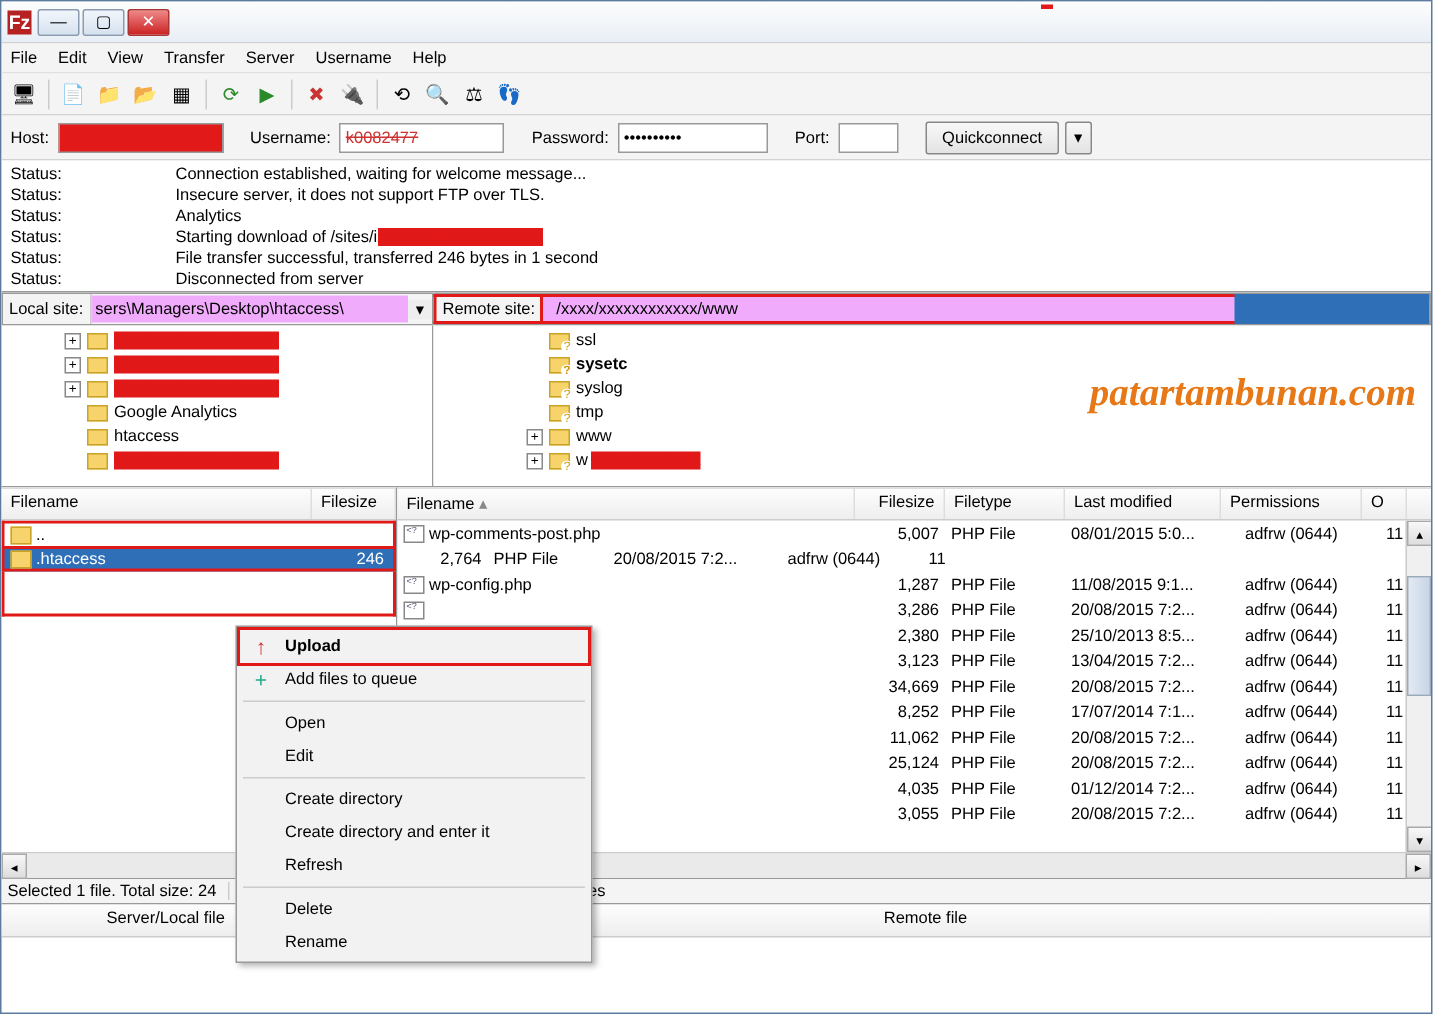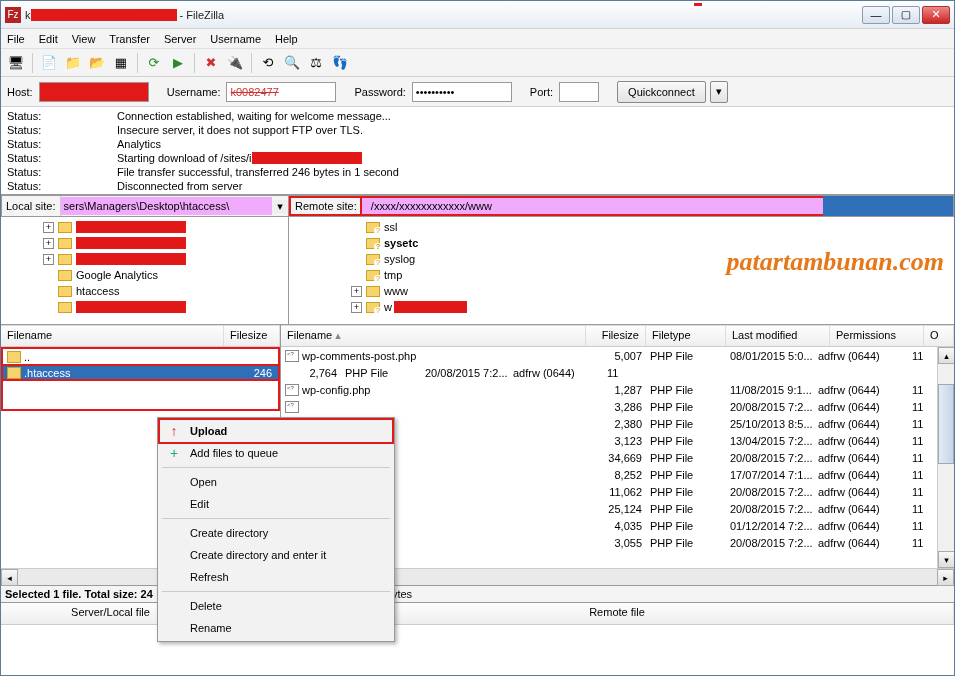--- a/index.html
+++ b/index.html
@@ -1,18 +1,18 @@
 <!DOCTYPE html>
 <html><head>
 <meta charset="utf-8">
 <style>
 * { box-sizing: border-box; margin: 0; padding: 0; font-family: Tahoma, Arial, sans-serif; font-size: 11px; }
 body { background: #fff; width: 955px; height: 676px; overflow: hidden; position: relative; border: 1px solid #5a7b9e; }
 .titlebar { height: 28px; background: linear-gradient(#fdfdfd, #e8eef5); display: flex; align-items: center; padding: 0 4px; border-bottom: 1px solid #d2d2d2; }
-.app-icon { width: 16px; height: 16px; background: #b62121; color: #fff; font-size: 10px; font-weight: normal; display: flex; align-items: center; justify-content: center; margin-right: 4px; }
+.app-icon { width: 16px; height: 16px; background: #b62121; color: #fff; font-size: 13px; font-weight: bold; display: flex; align-items: center; justify-content: center; margin-right: 4px; }
 .title-text { flex: 1; color: #222; }
 .title-text .redacted { background: #e21919; color: #e21919; padding: 0 40px; }
 .win-btns { display: flex; gap: 2px; }
 .win-btn { width: 28px; height: 18px; background: linear-gradient(#f2f6fb,#d6e2ef); border: 1px solid #8a9bb2; border-radius: 2px; display: flex; align-items: center; justify-content: center; cursor: pointer; }
 .win-btn.close { background: linear-gradient(#e88,#c22); border-color: #a33; color: #fff; }
 .menubar { height: 20px; display: flex; align-items: center; padding: 0 6px; gap: 14px; background: #f4f4f4; border-bottom: 1px solid #e0e0e0; }
 .menubar span { cursor: pointer; }
 .toolbar { height: 28px; background: #f4f4f4; border-bottom: 1px solid #d2d2d2; display: flex; align-items: center; padding: 0 4px; gap: 2px; }
 .tb-btn { width: 22px; height: 22px; border: 1px solid transparent; display: flex; align-items: center; justify-content: center; cursor: pointer; font-size: 13px; }
 .tb-sep { width: 1px; height: 20px; background: #ccc; margin: 0 3px; }
@@ -56,28 +56,28 @@
 .row { display: flex; align-items: center; height: 17px; padding-left: 4px; }
 .row.sel { background: #2f6fb7; color: #fff; border: 2px solid #e21919; margin: 0; }
 .row.redbox { border: 2px solid #e21919; border-top: none; height: 30px; }
 .row .icon { width: 14px; height: 12px; margin-right: 3px; }
 .file-icon { background: #fff; border: 1px solid #888; position: relative; }
 .file-icon::before { content: '<?'; font-size: 6px; color: #557; position: absolute; top: 0; left: 1px; }
 .remote-rows .row { padding-left: 4px; }
 .remote-rows .c1 { width: 305px; display: flex; align-items: center; }
 .remote-rows .c2 { width: 60px; text-align: right; padding-right: 8px; }
 .remote-rows .c3 { width: 80px; }
-.remote-rows .c4 { width: 88px; }
+.remote-rows .c4 { width: 116px; }
 .remote-rows .c5 { width: 94px; }
 .remote-rows .c6 { width: 30px; }
 .scrollbar-h { height: 17px; background: #f0f0f0; border-top: 1px solid #ccc; display: flex; }
 .sb-arrow { width: 17px; height: 17px; background: linear-gradient(#f8f8f8,#ddd); border: 1px solid #aaa; display:flex;align-items:center;justify-content:center; cursor:pointer; font-size:9px; }
 .sb-track { flex: 1; background: #eaeaea; }
 .statusline { height: 18px; border-top: 1px solid #999; border-bottom: 1px solid #999; background: #f4f4f4; display: flex; align-items: center; padding: 0 4px; }
-.statusline .seg { border-right: 1px solid #ccc; padding: 0 8px 0 0; margin-right: 17px; font-weight: bold; }
+.statusline .seg { border-right: 1px solid #ccc; padding: 0 8px 0 0; margin-right: 17px; }
 .queue-hdr { display: flex; background: linear-gradient(#fdfdfd,#eee); border-bottom: 1px solid #ccc; height: 22px; text-align: center; }
 .queue-hdr .col { padding: 3px 6px; border-right: 1px solid #ddd; }
 .ctx-menu { position: absolute; left: 156px; top: 416px; width: 238px; background: #f2f2f2; border: 1px solid #999; box-shadow: 2px 2px 4px rgba(0,0,0,.3); z-index: 100; padding: 2px; }
 .ctx-menu .item { height: 22px; display: flex; align-items: center; padding-left: 30px; cursor: pointer; position: relative; }
 .ctx-menu .sep { height: 1px; background: #ccc; margin: 3px 2px; }
 .ctx-menu .item .mi-icon { position: absolute; left: 6px; width: 16px; height: 16px; display:flex;align-items:center;justify-content:center; font-size: 14px; }
 .ctx-menu .item.first { font-weight: bold; border: 2px solid #e21919; margin: -2px; height: 26px; }
 .local-rows .row .name { flex: 1; }
 .local-rows .row .size { width: 40px; text-align: right; padding-right: 6px; }
 .red-dot { position: absolute; top: 2px; left: 693px; width: 8px; height: 3px; background: #e21919; }
@@ -85,23 +85,20 @@
 .remote-scroll-v .thumb { background:linear-gradient(90deg,#e3eaf3,#c7d5e6); border:1px solid #9ab; flex:0 0 80px; margin-top:20px; }
 .blue-band { position:absolute; right:0; top:0; width:130px; height:20px; background:#2f6fb7; }
 </style>
 </head>
 <body>
 
 <div class="red-dot"></div>
 
 <div class="titlebar">
   <div class="app-icon">Fz</div>
-  <div class="title-text">
-    <span>k</span><span class="redacted">xxxxxxxxxxxx</span><span> - FileZilla</span>
-  </div>
   <div class="win-btns">
     <div class="win-btn">—</div>
     <div class="win-btn">▢</div>
     <div class="win-btn close">✕</div>
   </div>
 </div>
 
 <div class="menubar">
   <span>File</span>
   <span>Edit</span>

